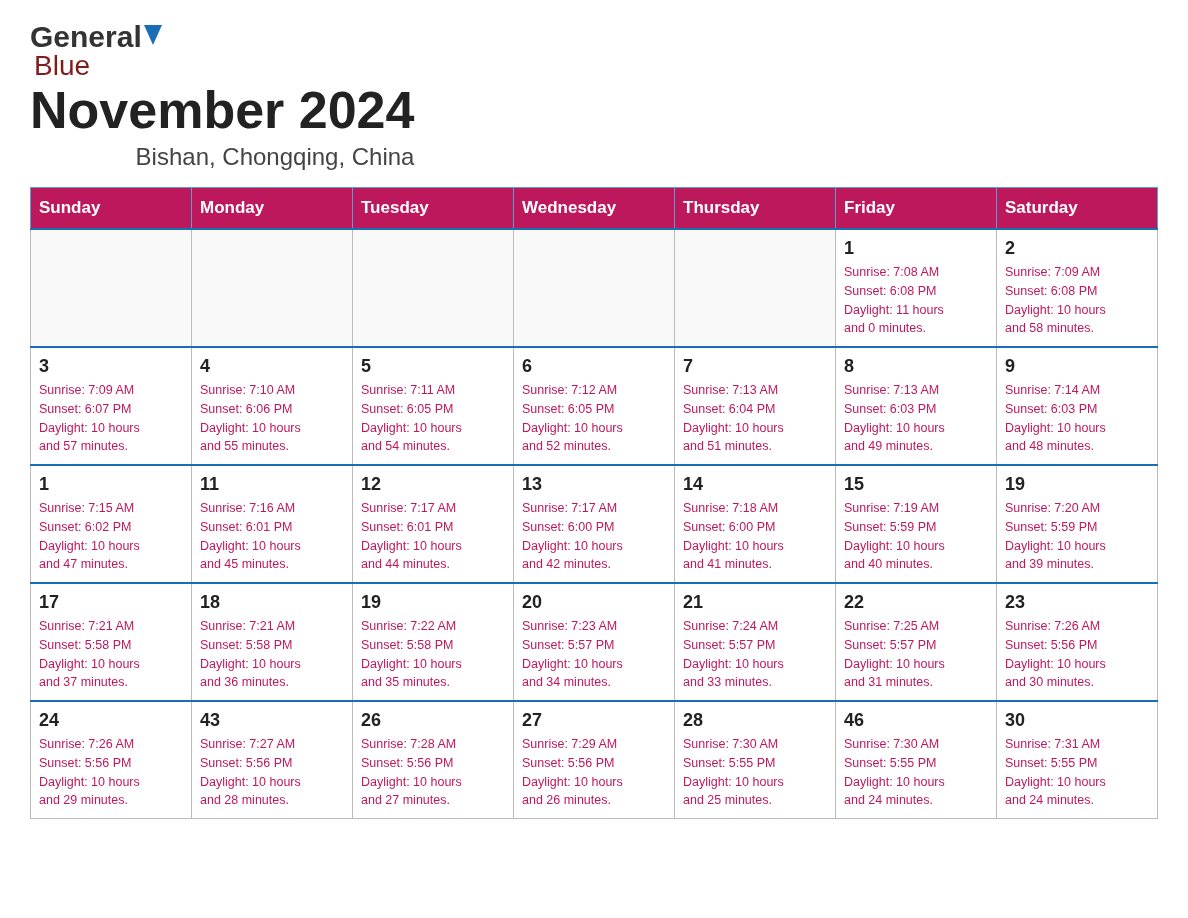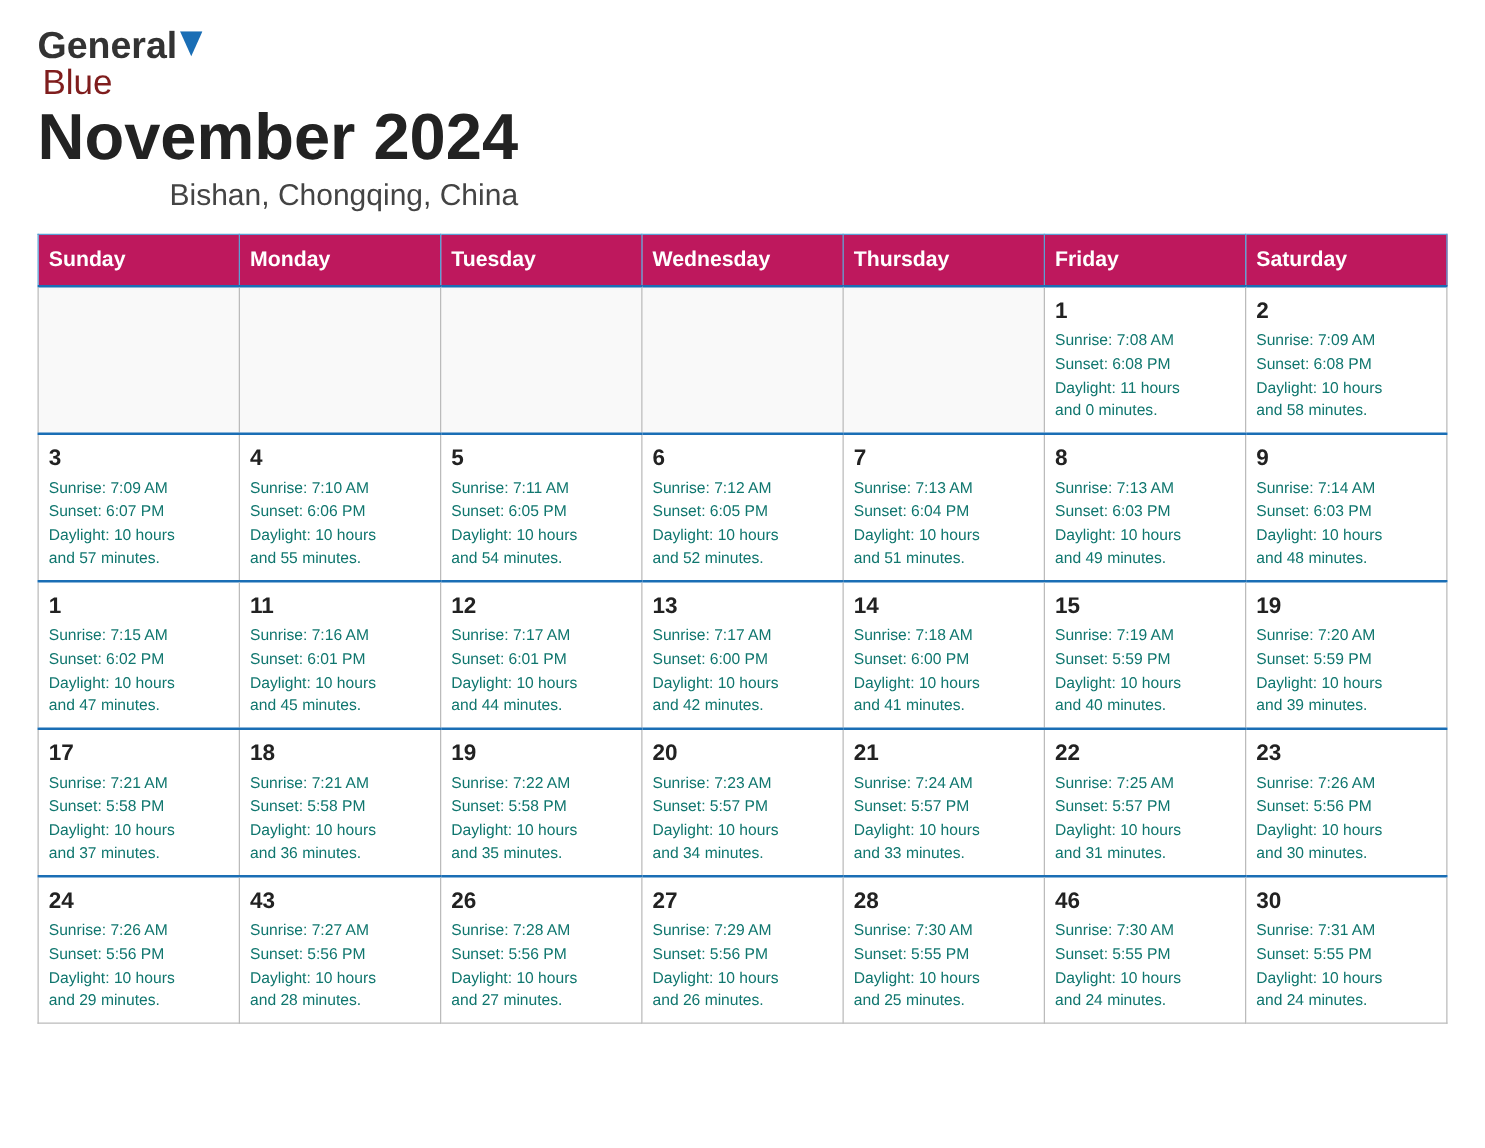--- a/index.html
+++ b/index.html
@@ -61,21 +61,21 @@
       height: 110px;
     }
     .day-number {
       font-size: 18px;
       font-weight: bold;
       color: #222;
       margin-bottom: 4px;
     }
     .day-info {
       font-size: 12.5px;
-      color: #0f766e;
+      color: #be185d;
       line-height: 1.5;
     }
     .empty-cell {
       background: #f9f9f9;
     }
     tr.week-row td {
       border-top: 2px solid #1a6eb5;
     }
     .logo-row {
       display: flex;

